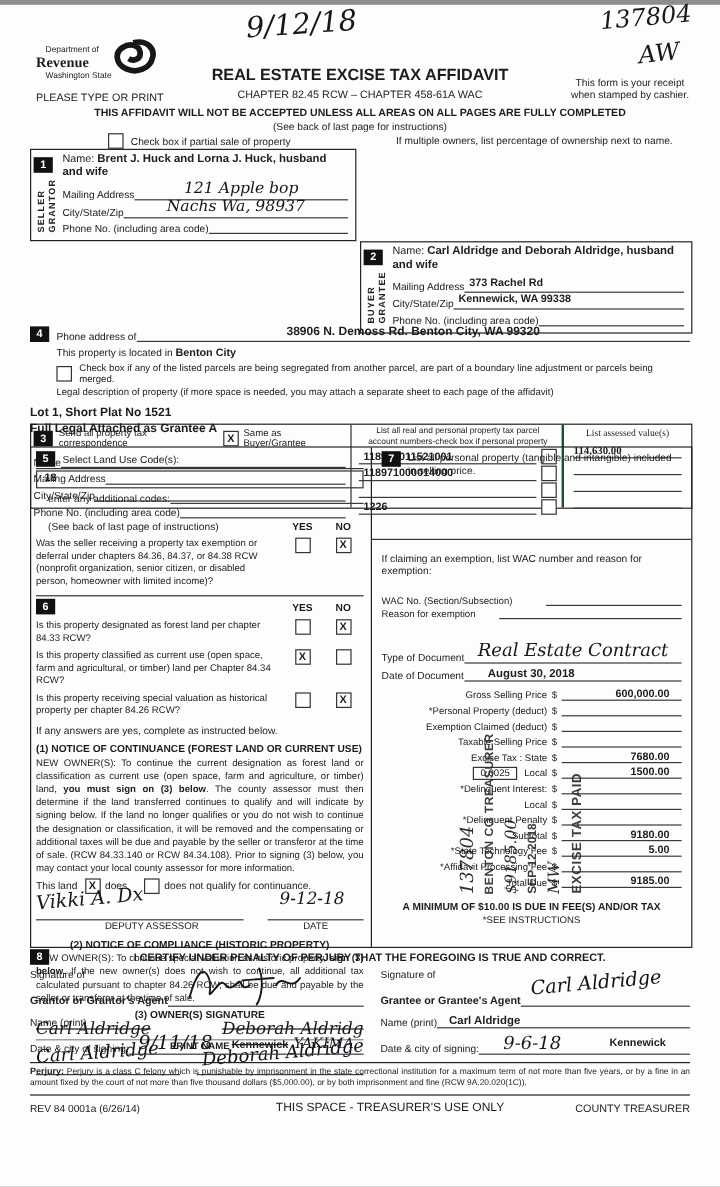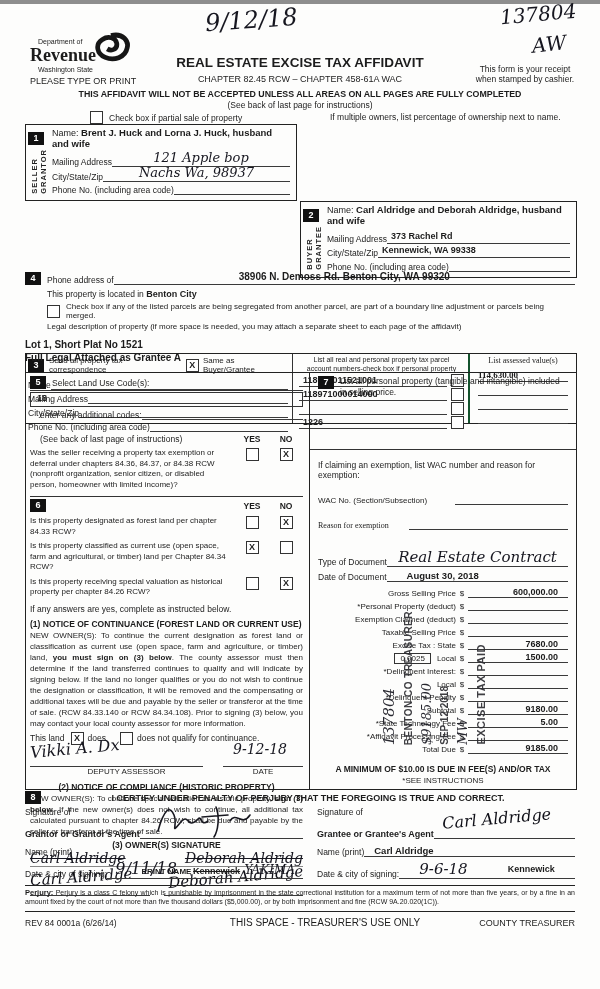--- a/index.html
+++ b/index.html
@@ -36,21 +36,21 @@
 <div class="page">
   <div class="topbar"></div>
 
   <div class="abs hw" style="left:205px;top:6px;font-size:24px;transform:rotate(-4deg);">9/12/18</div>
   <div class="abs hw" style="left:500px;top:2px;font-size:20px;transform:rotate(-5deg);">137804</div>
   <div class="abs hw" style="left:532px;top:32px;font-size:20px;transform:rotate(-6deg);">AW</div>
 
   <div class="abs" style="left:30px;top:38px;width:110px;">
     <div style="position:relative;">
       <div class="f7" style="margin-left:8px;">Department of</div>
-      <div class="b" style="font-size:18px;font-family:'Liberation Serif',serif;">Revenue</div>
+      <div class="b" style="font-size:12px;font-family:'Liberation Serif',serif;">Revenue</div>
       <div class="f7" style="margin-left:8px;">Washington State</div>
       <svg class="abs" style="left:62px;top:-6px;" width="38" height="30" viewBox="0 0 40 30">
         <path d="M20 3 C33 0 39 9 37 16 C35 26 23 30 14 26 C5 22 3 12 11 7 C17 3 25 5 26 11 C27 17 21 20 16 17" stroke="#161616" stroke-width="5" fill="none"></path>
       </svg>
     </div>
   </div>
 
   <div class="abs b c" style="left:150px;top:55px;width:300px;font-size:13.5px;">REAL ESTATE EXCISE TAX AFFIDAVIT</div>
   <div class="abs c f9" style="left:150px;top:74px;width:300px;">CHAPTER 82.45 RCW – CHAPTER 458-61A WAC</div>
   <div class="abs f9" style="left:30px;top:76px;">PLEASE TYPE OR PRINT</div>
@@ -313,21 +313,21 @@
       </div>
 
       <div style="border-top:1px solid #333;position:absolute;left:0;right:0;top:76px;"></div>
 
       <div class="f85" style="margin-top:62px;">If claiming an exemption, list WAC number and reason for exemption:</div>
       <div class="row" style="margin-top:14px;height:11px;">
         <span class="f8" style="white-space:nowrap;">WAC No. (Section/Subsection)</span>
         <span style="width:28px;"></span>
           <span class="ln"></span>
       </div>
-      <div class="row" style="margin-top:14px;height:11px;font-family:Liberation Serif, serif;">
+      <div class="row" style="height:11px;">
         <span class="f8" style="white-space:nowrap;">Reason for exemption</span>
         <span style="width:20px;"></span>
           <span class="ln"></span>
       </div>
 
       <div class="row" style="margin-top:22px;height:15px;">
         <span class="f85" style="white-space:nowrap;">Type of Document</span>
         <span class="ln c"><span class="hw" style="font-size:15px;">Real Estate Contract</span></span>
       </div>
       <div class="row" style="margin-top:3px;height:12px;">

